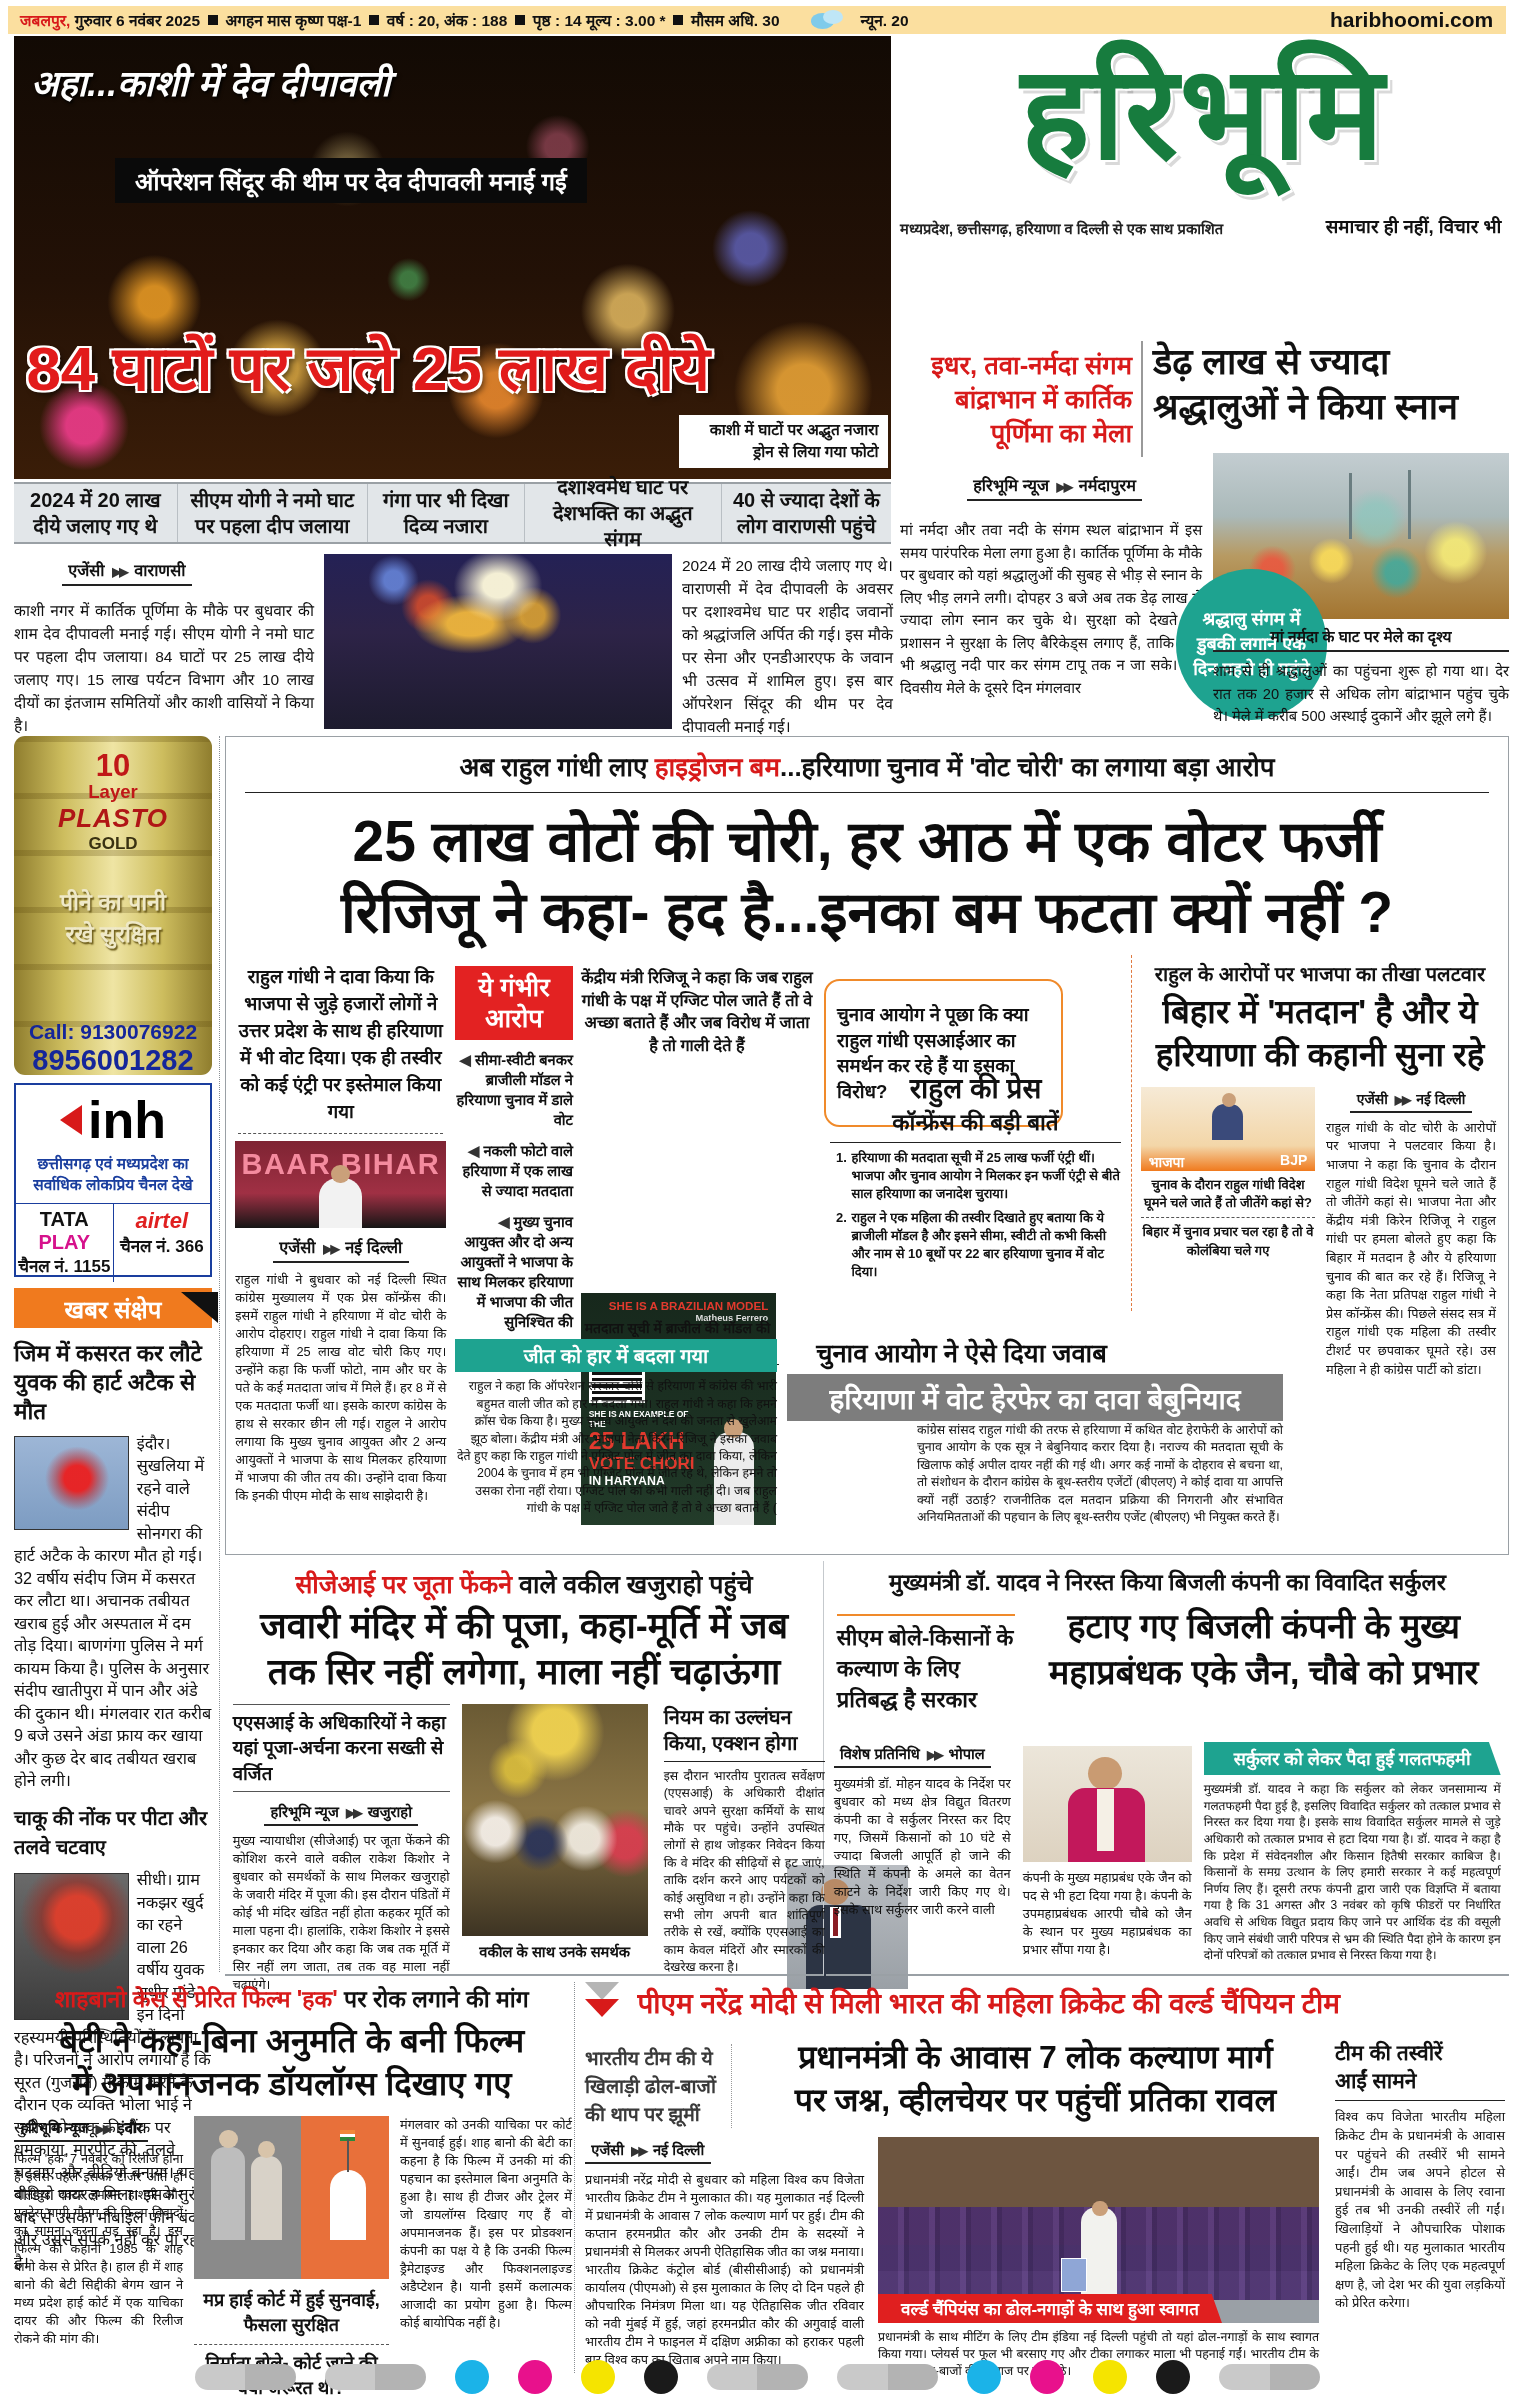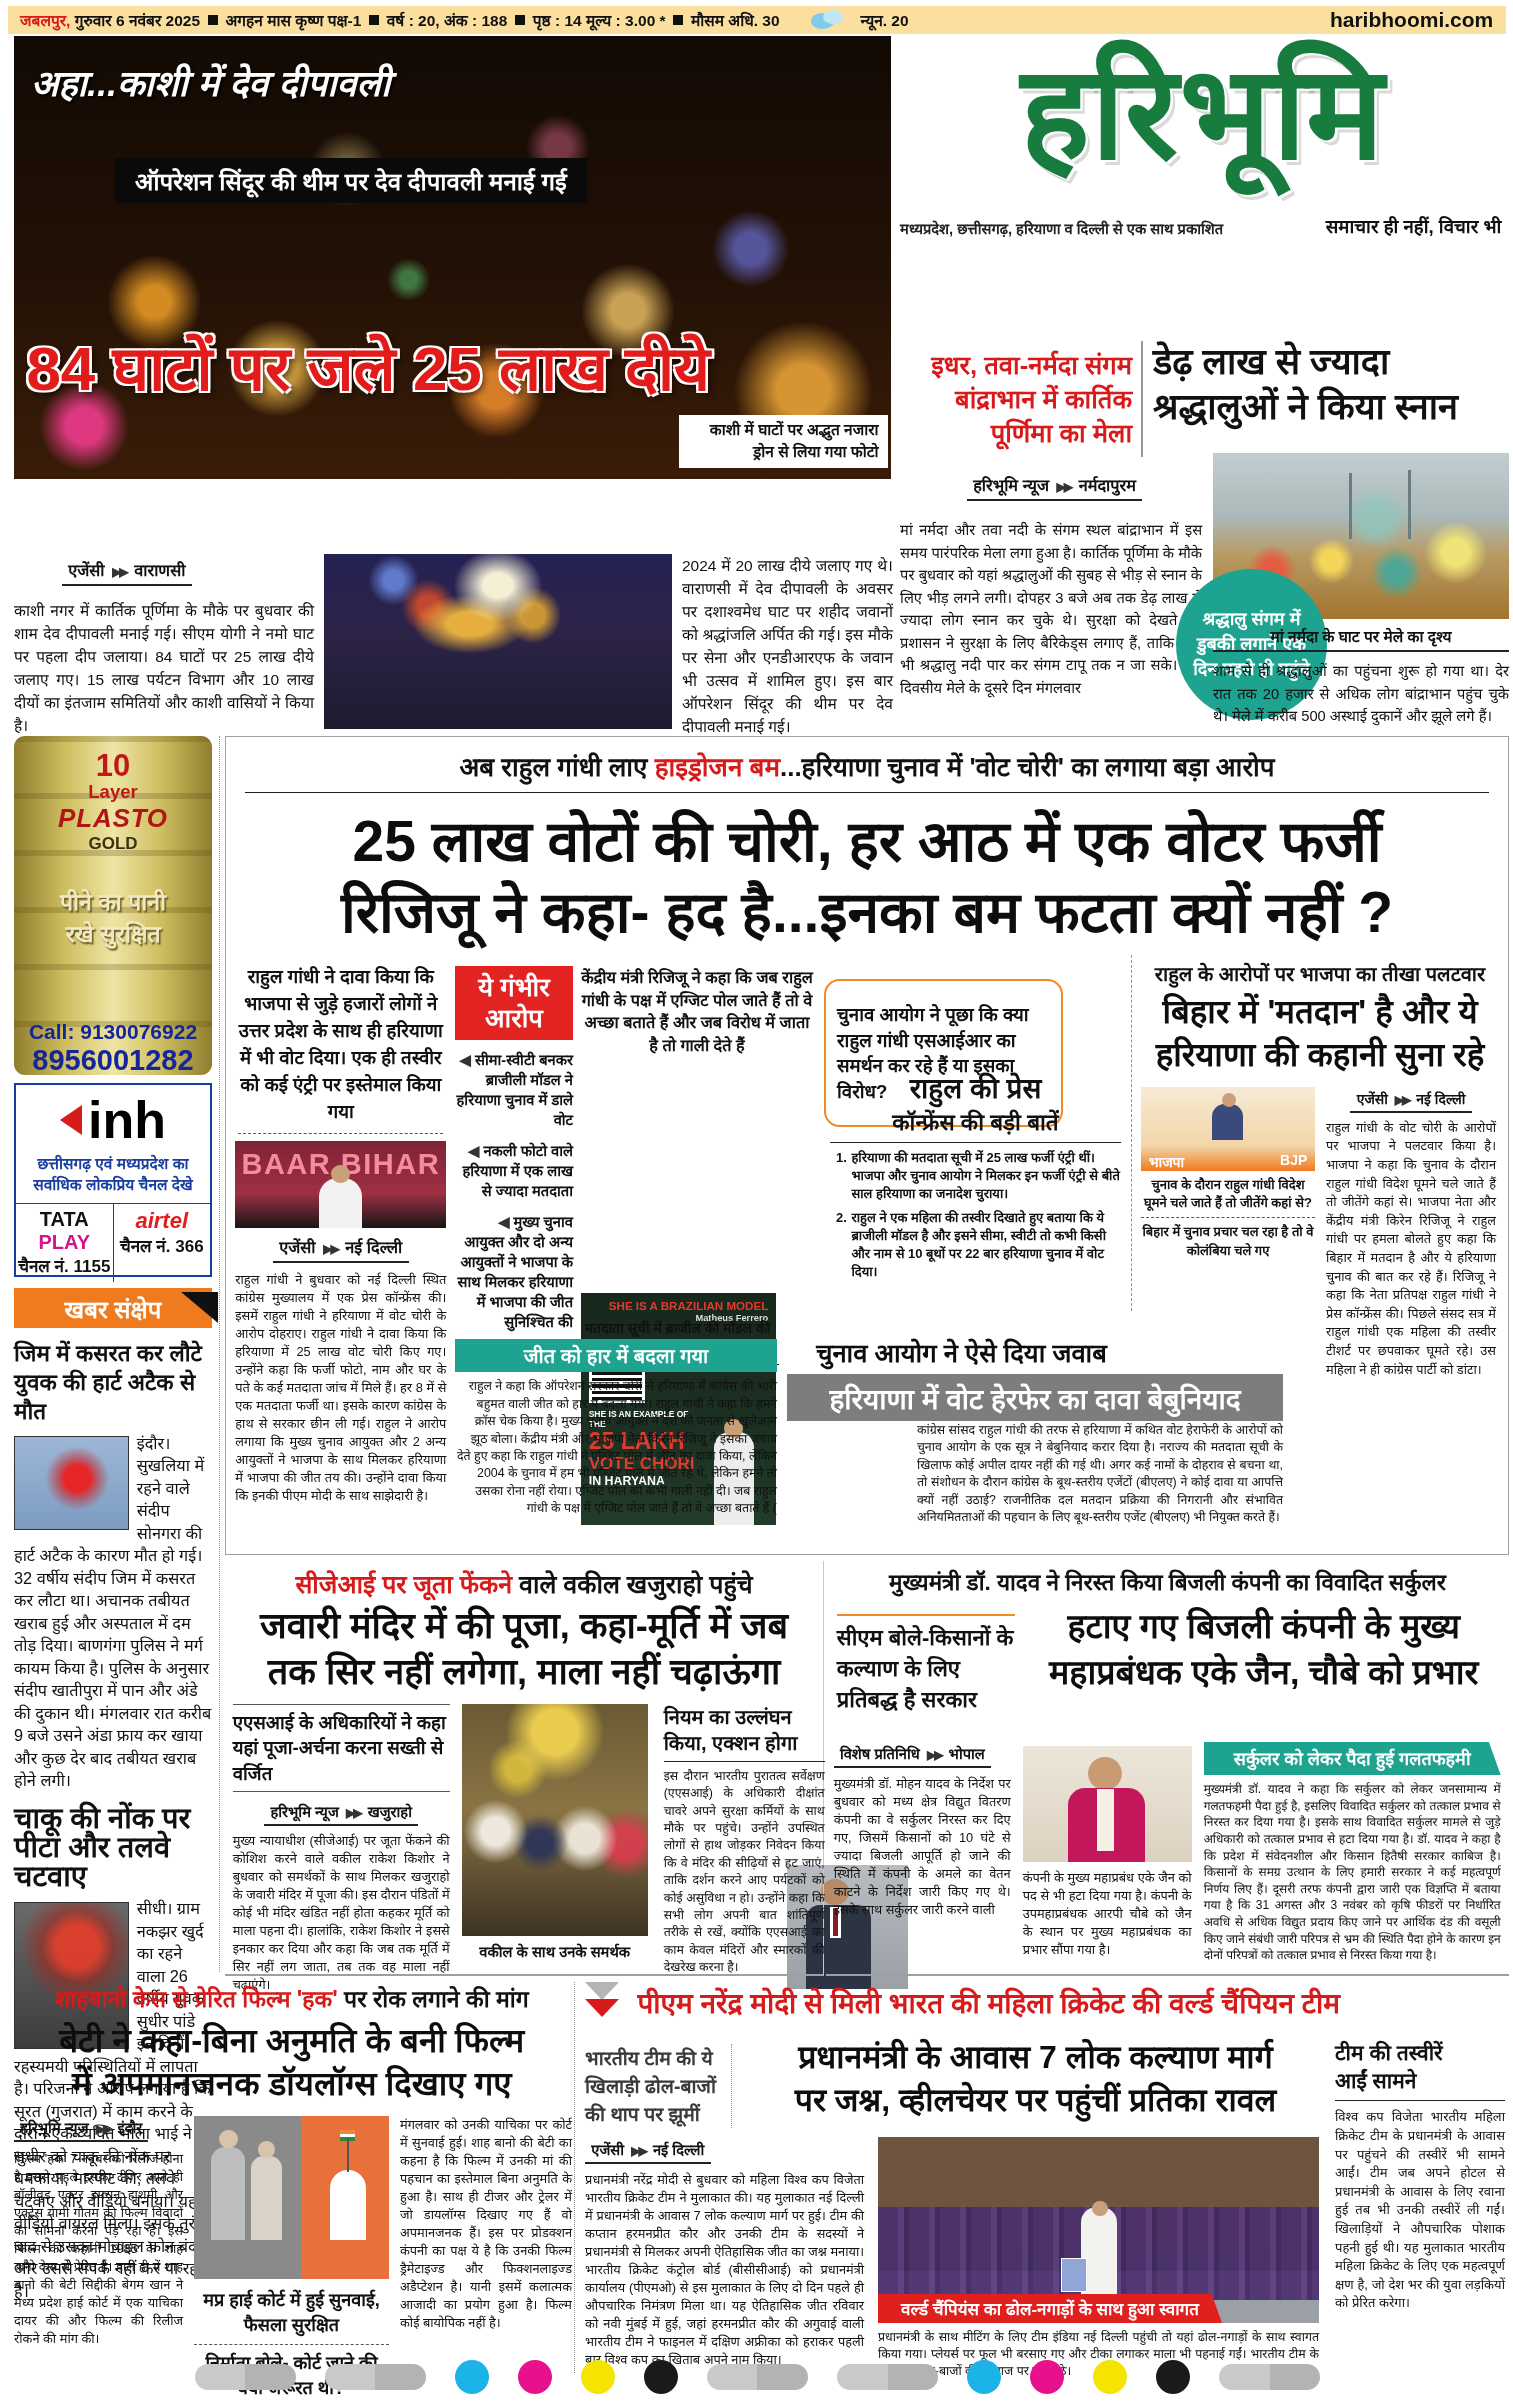--- a/index.html
+++ b/index.html
@@ -97,20 +97,27 @@
       linear-gradient(180deg,#c3cdd1 0%,#aab9b9 38%,#b79a62 62%,#a3742f 100%);">
       <span style="position:absolute;left:46%;top:12%;width:3.1px;height:40%;background:#6a7d80;"></span>
       <span style="position:absolute;left:66%;top:10%;width:3.1px;height:42%;background:#6a7d80;"></span>
     </div>
     <div class="abs circleTeal" style="left:279px;top:244px;width:151px;height:151px;font-size:18px;line-height:25px;padding:14px;">श्रद्धालु संगम में डुबकी लगाने एक दिन पहले ही पहुंचे</div>
     <div class="abs cap ctr" style="left:316px;top:300px;width:296px;font-size:15.5px;">मां नर्मदा के घाट पर मेले का दृश्य</div>
     <div class="abs" style="left:316px;top:325px;width:296px;height:1.5px;background:#222;"></div>
     <div class="abs bodytxt" style="left:316px;top:335px;width:296px;font-size:14.7px;line-height:22.5px;">शाम से ही श्रद्धालुओं का पहुंचना शुरू हो गया था। देर रात तक 20 हजार से अधिक लोग बांद्राभान पहुंच चुके थे। मेले में करीब 500 अस्थाई  दुकानें और झूले लगे हैं।</div>
   </div>
 
+  <div class="abs" style="left:14px;top:482px;width:877px;height:62px;display:flex;border-top:2.3px solid #9aa0a5;border-bottom:2.3px solid #9aa0a5;">
+    <div class="gbox" style="flex:1.05">2024 में 20 लाख दीये जलाए गए थे</div>
+    <div class="gbox" style="flex:1.25">सीएम योगी ने नमो घाट पर पहला दीप जलाया</div>
+    <div class="gbox" style="flex:1">गंगा पार भी दिखा दिव्य नजारा</div>
+    <div class="gbox" style="flex:1.3">दशाश्वमेध घाट पर देशभक्ति का अद्भुत संगम</div>
+    <div class="gbox" style="flex:1.1;border-right:none">40 से ज्यादा देशों के लोग वाराणसी पहुंचे</div>
+  </div>
 
   <div class="abs" style="left:14px;top:551px;width:877px;height:183px;">
     <div class="abs" style="left:48px;top:6.2px;">
       <span class="byline"><span>एजेंसी</span> <span class="arr">▶▶</span> <span>वाराणसी</span></span>
     </div>
     <div class="abs bodytxt" style="left:0;top:48px;width:300px;font-size:15.5px;line-height:23px;">काशी नगर में कार्तिक पूर्णिमा के मौके पर बुधवार की शाम देव दीपावली मनाई गई। सीएम योगी ने नमो घाट पर पहला दीप जलाया। 84 घाटों पर 25 लाख दीये जलाए गए। 15 लाख पर्यटन विभाग और 10 लाख दीयों का इंतजाम समितियों और काशी वासियों ने किया है।</div>
     <div class="abs photo" style="left:310px;top:3.1px;width:348px;height:175px;background:
       radial-gradient(ellipse at 50% 18%,rgba(255,250,220,.95) 0 6%,transparent 18%),
       radial-gradient(ellipse at 42% 40%,rgba(250,190,60,.9) 0 8%,transparent 20%),
       radial-gradient(circle at 30% 30%,rgba(230,80,40,.8) 0 4%,transparent 10%),
@@ -162,21 +169,21 @@
     <div style="margin-top:11px;width:200px;">
       <div style="font-weight:800;font-size:22.5px;line-height:29px;">जिम में कसरत कर लौटे युवक की हार्ट अटैक से मौत</div>
       <div style="margin-top:6.2px;font-size:16.3px;line-height:22.5px;">
         <span class="photo" style="float:left;width:115px;height:94px;margin:4.6px 7.7px 3.1px 0;border:1.5px solid #333;background:
           radial-gradient(circle at 55% 45%,rgba(235,30,30,.95) 0 16%,rgba(200,30,30,.5) 26%,transparent 40%),
           linear-gradient(180deg,#9db6d6 0%,#7d9cc2 100%);"></span>
         <span>इंदौर। सुखलिया में रहने वाले संदीप सोनगरा की हार्ट अटैक के कारण मौत हो गई। 32 वर्षीय संदीप जिम में कसरत कर लौटा था। अचानक तबीयत खराब हुई और अस्पताल में दम तोड़ दिया। बाणगंगा पुलिस ने मर्ग कायम किया है। पुलिस के अनुसार संदीप  खातीपुरा में पान और अंडे की दुकान थी।  मंगलवार रात करीब 9 बजे उसने अंडा फ्राय कर खाया और कुछ देर बाद तबीयत खराब होने लगी।</span>
       </div>
     </div>
     <div style="margin-top:12.4px;width:200px;">
-      <div style="font-weight:800;font-size:29px;line-height:29px;">चाकू की नोंक पर पीटा और तलवे चटवाए</div>
+      <div style="font-weight:800;font-size:20px;line-height:29px;">चाकू की नोंक पर पीटा और तलवे चटवाए</div>
       <div style="margin-top:6.2px;font-size:16.3px;line-height:22.5px;">
         <span class="photo" style="float:left;width:115px;height:147px;margin:4.6px 7.7px 3.1px 0;border:1.5px solid #333;background:
           radial-gradient(circle at 55% 30%,rgba(230,60,40,.9) 0 18%,rgba(160,40,30,.6) 30%,transparent 48%),
           linear-gradient(180deg,#6a6a6a 0%,#3c3c3c 100%);filter:blur(0.4px);"></span>
         <span>सीधी। ग्राम नकझर खुर्द का रहने वाला 26 वर्षीय युवक सुधीर पांडे इन दिनों रहस्यमयी परिस्थितियों में लापता है। परिजनों ने आरोप लगाया है कि सूरत (गुजरात) में काम करने के दौरान एक व्यक्ति भोला भाई ने सुधीर को चाकू की नोंक पर धमकाया, मारपीट की, तलवे चटवाए और वीडियो बनाया। यह वीडियो वायरल मिला। इसके तुरंत बाद से उसका मोबाइल फोन बंद है और उससे संपर्क नहीं कर पा रहा है।</span>
       </div>
     </div>
   </div>
 
   <div class="abs" style="left:225px;top:736px;width:1284px;height:819px;border:1.5px solid #9aa0a5;">

